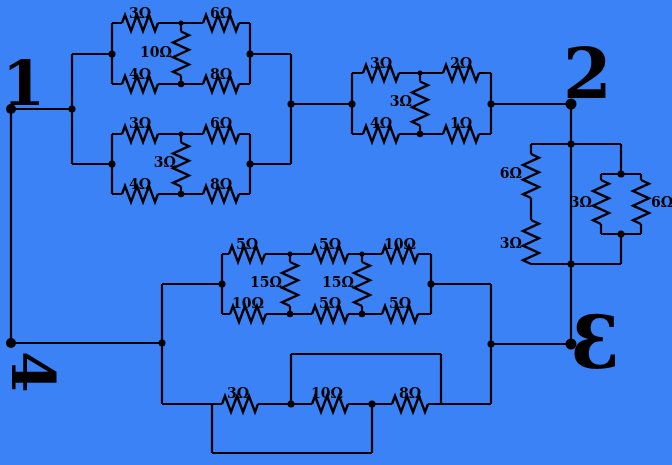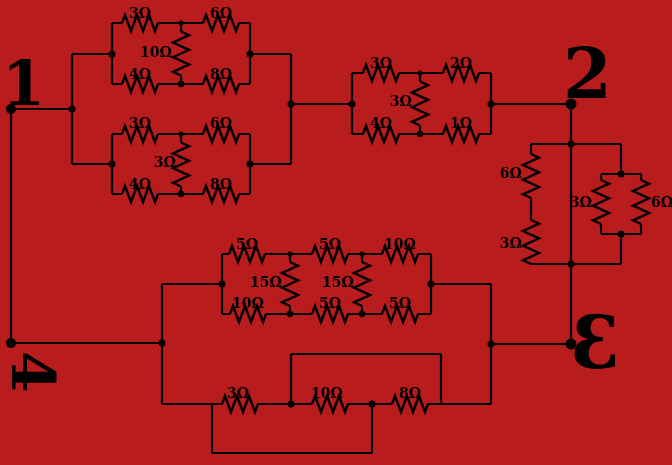--- a/index.html
+++ b/index.html
@@ -1,16 +1,16 @@
 <!DOCTYPE html>
 <html><head>
 <meta charset="utf-8">
 <style>
   html,body{margin:0;padding:0;background:#ffffff;}
-  .stage{position:relative;width:672px;height:465px;background:#b91c1c;overflow:hidden;}
+  .stage{position:relative;width:672px;height:465px;background:#3b82f6;overflow:hidden;}
   svg{display:block;}
   .rlabel{font-family:"DejaVu Serif",serif;font-weight:bold;font-size:14px;fill:#000;}
   .nlabel{font-family:"DejaVu Serif",serif;font-weight:bold;fill:#000;}
 </style>
 </head>
 <body>
 
 <div class="stage">
 <svg width="672" height="465" viewBox="0 0 672 465" xmlns="http://www.w3.org/2000/svg">
 

